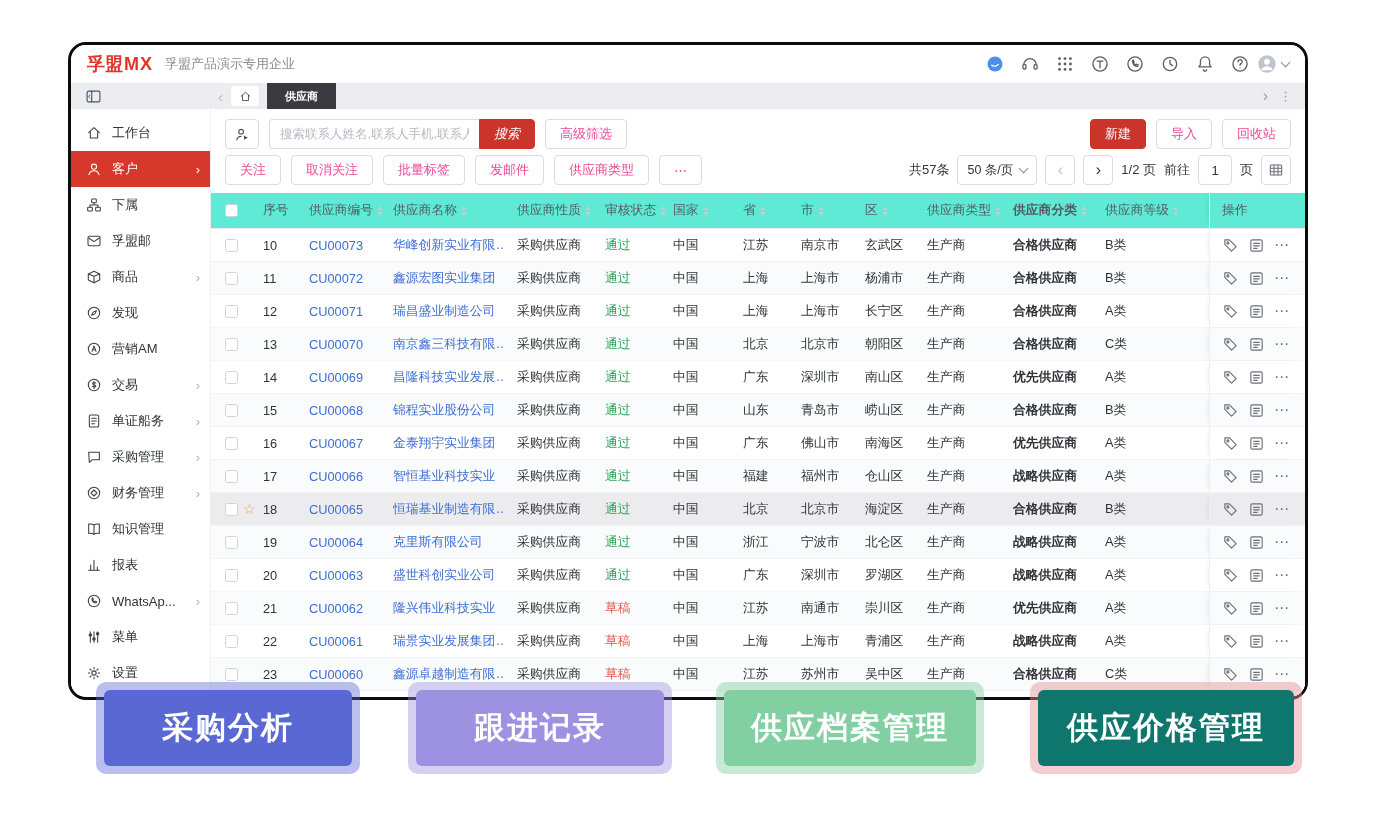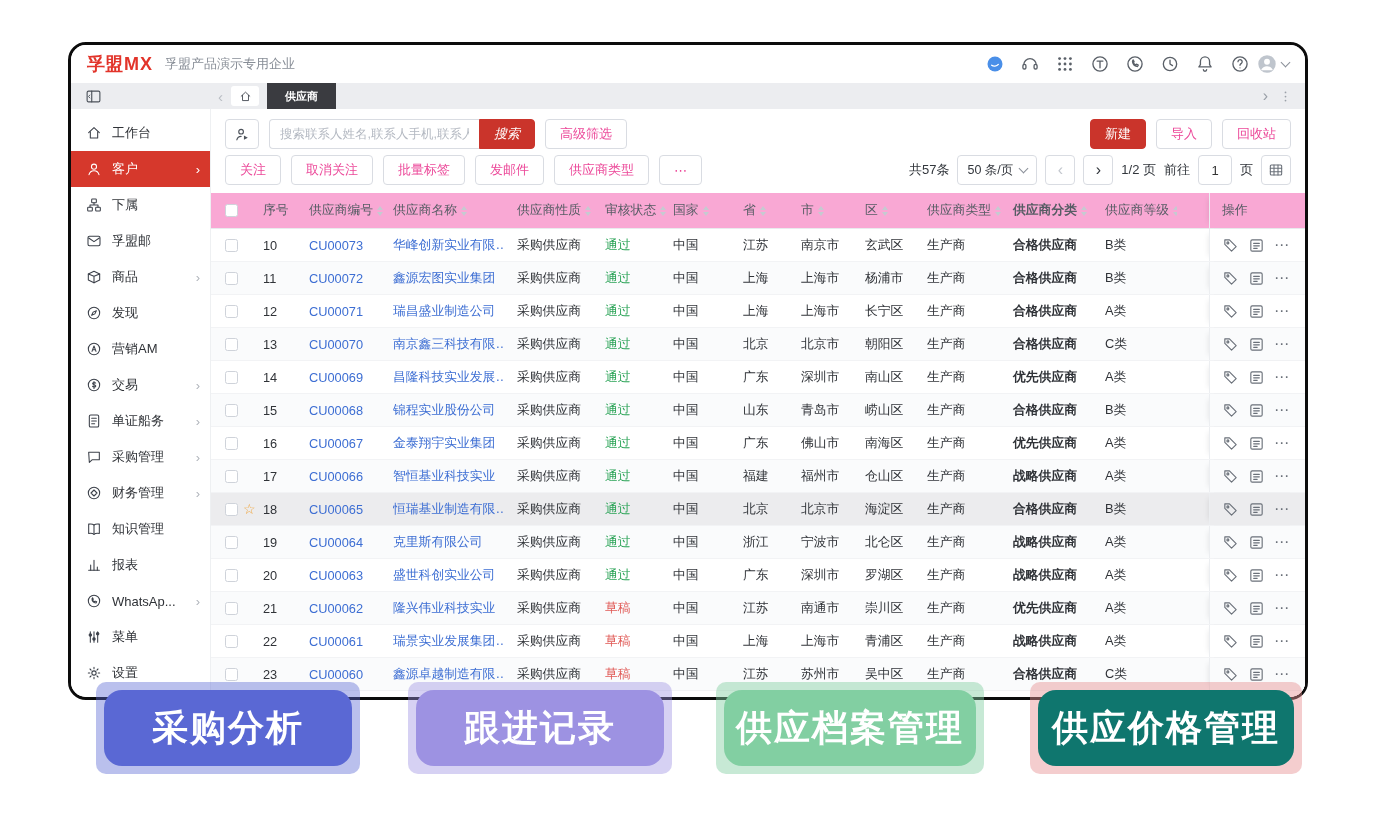--- a/index.html
+++ b/index.html
@@ -73,21 +73,21 @@
   .page-select { height:30px; border:1px solid #d9dce2; border-radius:4px; padding:0 9px; display:flex;
                  align-items:center; gap:7px; font-size:12.5px; color:#33373d; background:#fff; cursor:pointer; }
   .page-btn { width:30px; height:30px; border:1px solid #d9dce2; border-radius:4px; background:#fff;
               display:flex; align-items:center; justify-content:center; font-size:16px; color:#33373d; cursor:pointer; }
   .page-btn.disabled { color:#c3c7ce; }
   .goto-input { width:34px; height:30px; border:1px solid #d9dce2; border-radius:4px; text-align:center;
                 font-size:13px; color:#333; outline:none; }
 
   
   .table { flex:1; min-height:0; overflow:hidden; font-size:12.8px; }
-  .t-head { display:flex; align-items:center; height:36px; background:#f9a8d4; color:#565c64;
+  .t-head { display:flex; align-items:center; height:36px; background:#5eead4; color:#565c64;
             border-bottom:1px solid #e9ebee; }
   .t-row { display:flex; align-items:center; height:33px; border-bottom:1px solid #f2f3f5; color:#303338;
            background:#fff; }
   .t-row:nth-child(even) { background:#fafbfc; }
   .t-row.hl { background:#ececee; }
   .c { padding:0 6px; white-space:nowrap; overflow:hidden; display:flex; align-items:center; height:100%; }
   .col-cb { flex:0 0 46px; width:46px; padding-left:14px; gap:5px; }
   .col-seq { flex:0 0 46px; width:46px; }
   .col-code { flex:0 0 84px; width:84px; }
   .col-name { flex:0 0 124px; width:124px; }
@@ -111,22 +111,22 @@
   .sort { display:inline-flex; flex-direction:column; gap:2px; margin-left:4px; cursor:pointer; }
   .sort i { width:0; height:0; border-left:3.5px solid transparent; border-right:3.5px solid transparent; display:block; }
   .sort .up { border-bottom:4px solid #c6cad1; }
   .sort .down { border-top:4px solid #c6cad1; }
   .op-icon { width:17px; height:17px; color:#6a7079; cursor:pointer; }
   .op-more { color:#6a7079; font-size:15px; cursor:pointer; letter-spacing:1px; }
 
   
   .badge { position:absolute; top:682px; height:92px; width:264px; border-radius:10px; padding:8px; z-index:5; }
   .badge-1 { left:96px; } .badge-2 { left:408px; } .badge-3 { left:716px; width:268px; } .badge-4 { left:1030px; width:272px; }
-  .badge-inner { width:100%; height:100%; border-radius:18px; display:flex; align-items:center; justify-content:center;
-                 color:#fff; font-size:36px; font-weight:bold; letter-spacing:2px; white-space:nowrap;text-align:center; }
+  .badge-inner { width:100%; height:100%; border-radius:6px; display:flex; align-items:center; justify-content:center;
+                 color:#fff; font-size:31px; font-weight:bold; letter-spacing:2px; white-space:nowrap;text-align:center; }
 </style>
 </head>
 <body>
 
 <div class="canvas">
   <div class="frame">
     <div class="app">
 
       <div class="app-header">
         <div class="logo">

